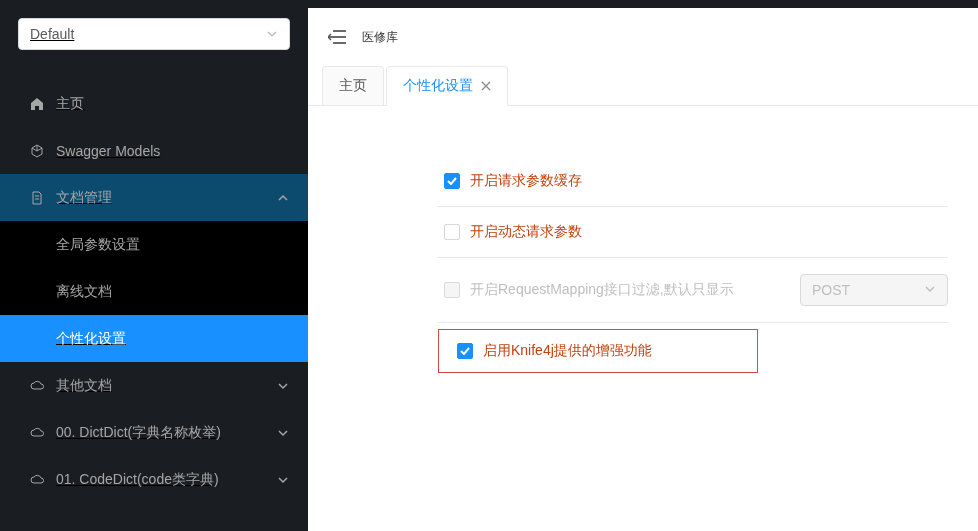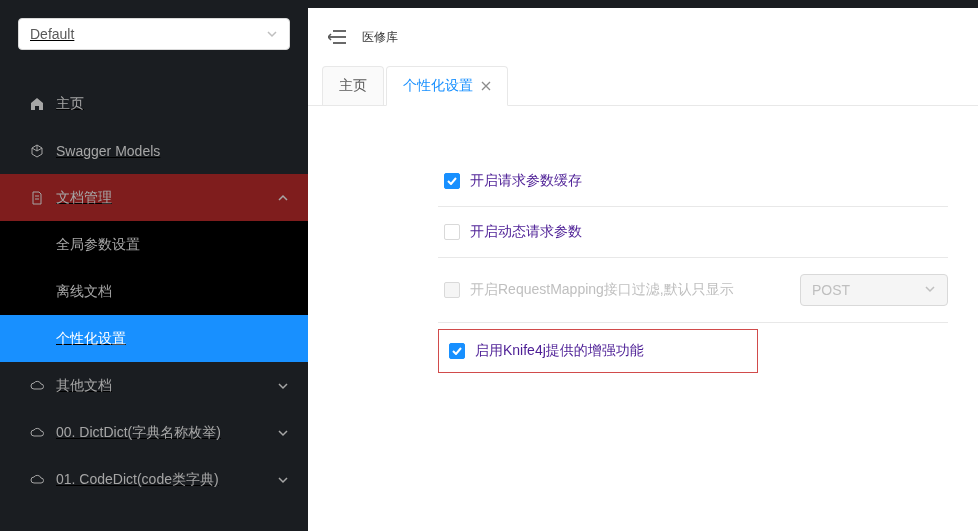--- a/index.html
+++ b/index.html
@@ -59,21 +59,21 @@
     .menu-item {
       height: 47px;
       display: flex;
       align-items: center;
       padding: 0 20px 0 30px;
       color: #a6a6a6;
       cursor: pointer;
       position: relative;
     }
     .menu-item.open {
-      background: #7f1d1d;
+      background: #0c4a6e;
     }
     .menu-icon {
       width: 14px;
       height: 14px;
       margin-right: 12px;
       flex-shrink: 0;
       display: flex;
       align-items: center;
       justify-content: center;
     }
@@ -170,21 +170,21 @@
       align-items: center;
       padding: 16px 0;
       border-bottom: 1px solid #e8e8e8;
       margin-right: 30px;
     }
     .form-row:last-child {
       border-bottom: none;
     }
     .form-row.highlighted {
       border: 1px solid #d14b4b;
-      padding: 12px 6px 12px 4px;
+      padding: 12px 6px 12px 12px;
       margin-top: 6px;
       margin-right: 220px;
     }
     .checkbox {
       width: 16px;
       height: 16px;
       border: 1px solid #d9d9d9;
       border-radius: 2px;
       margin-right: 10px;
       margin-left: 6px;
@@ -203,21 +203,21 @@
     }
     .checkbox svg {
       display: none;
     }
     .checkbox.disabled {
       border-color: #d9d9d9;
       background: #f5f5f5;
       cursor: not-allowed;
     }
     .form-label {
-      color: #4c1d95;
+      color: #c2410c;
     }
     .form-label.disabled {
       color: #bfbfbf;
     }
     .filter-row .form-label {
       margin-right: 12px;
     }
     .select-box {
       width: 148px;
       height: 32px;

